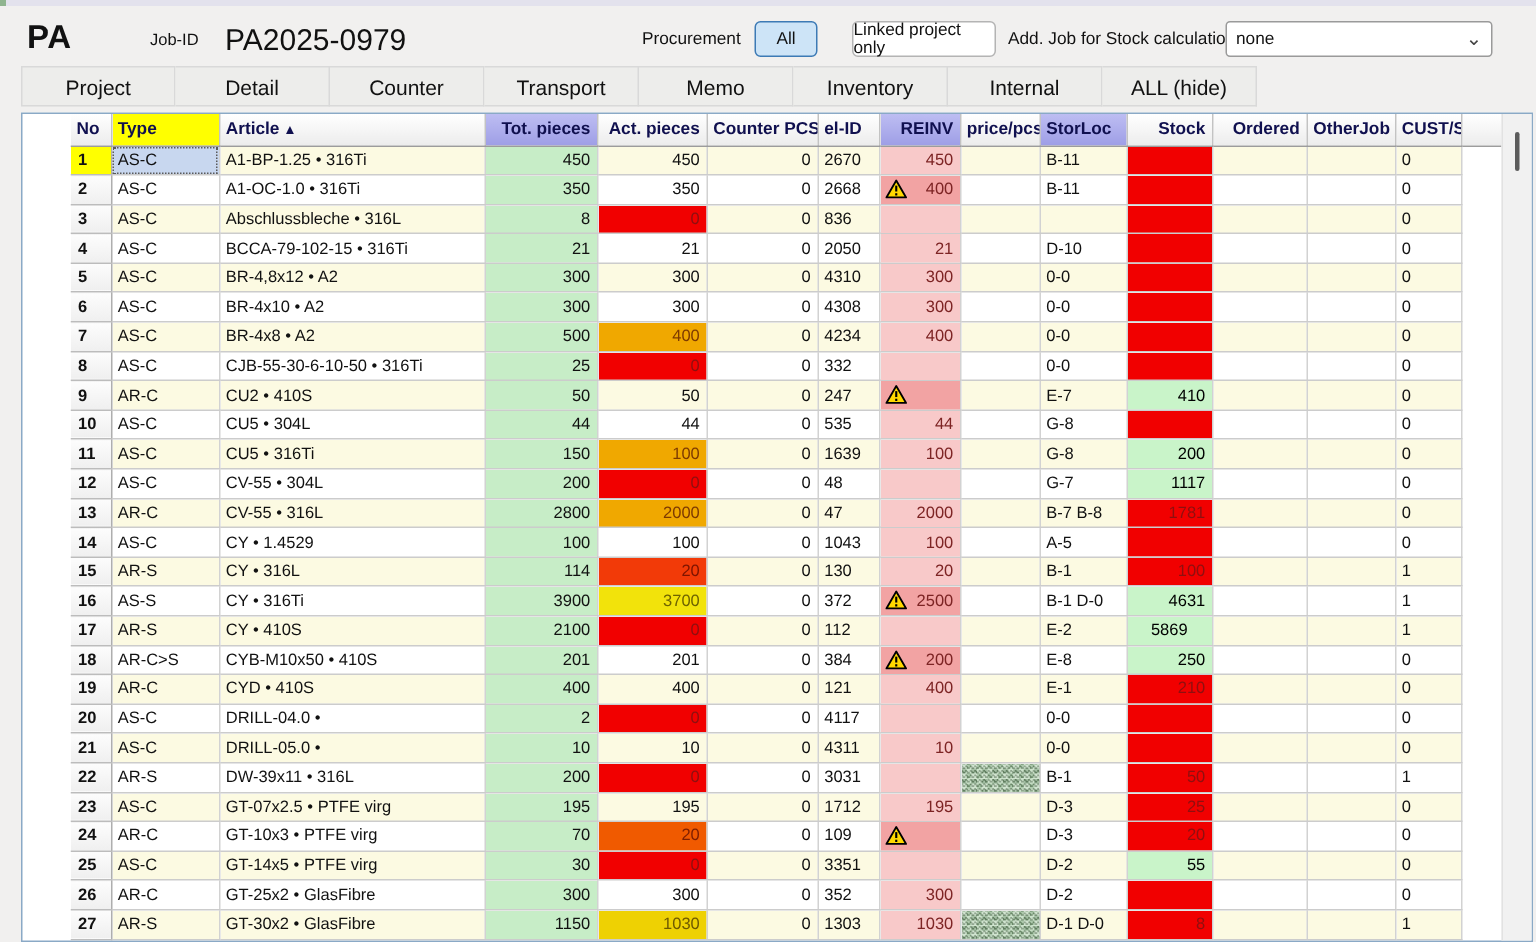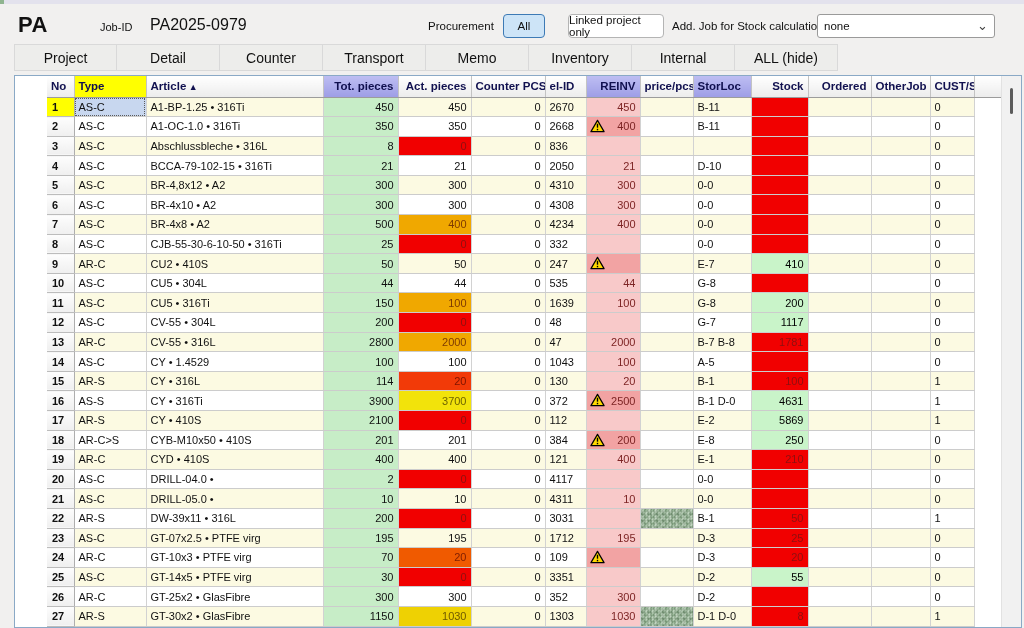--- a/index.html
+++ b/index.html
@@ -6,21 +6,21 @@
   *{box-sizing:border-box;}
   .app{position:relative;width:1024px;height:628px;background:#f1f0ef;
        font-family:"Liberation Sans",sans-serif;overflow:hidden;color:#111;}
   .topstrip{position:absolute;left:0;top:0;width:1024px;height:4px;background:#e3e2ed;}
   .topstrip .notch{position:absolute;left:0;top:0;width:4px;height:4px;background:#8fb48f;}
 
   
   .topbar{position:absolute;left:0;top:4px;width:1024px;height:40px;}
   .logo{position:absolute;left:18px;top:8px;font-size:22px;font-weight:bold;letter-spacing:.5px;}
   .jobid-label{position:absolute;left:100px;top:17px;font-size:11px;}
-  .jobid-value{position:absolute;left:150px;top:12px;font-size:16px;}
+  .jobid-value{position:absolute;left:150px;top:12px;font-size:20px;}
   .proc-label{position:absolute;left:428px;top:16px;font-size:11.5px;}
   .btn{position:absolute;top:10px;height:24px;font-size:11.5px;display:flex;align-items:center;
        justify-content:center;border-radius:4px;cursor:default;}
   .btn-all{left:503px;width:42px;background:#cde4f7;border:1px solid #3d7ab5;}
   .btn-linked{left:568px;width:96px;background:#ffffff;border:1px solid #b4b4b4;}
   .addjob-label{position:absolute;left:672px;top:16px;font-size:11.5px;}
   .dropdown{position:absolute;left:817px;top:10px;width:178px;height:24px;background:#fff;
        border:1px solid #9a9a9a;border-radius:3px;font-size:11.5px;display:flex;align-items:center;
        padding:0 6px;justify-content:space-between;}
   .chev{font-size:13px;color:#444;line-height:10px;}
@@ -432,21 +432,21 @@
               <td class="no-cell">17</td>
               <td>AR-S</td>
               <td>CY • 410S</td>
               <td class="tot r">2100</td>
               <td class="r" style="background: rgb(241, 0, 0); color: rgb(143, 15, 15);">0</td>
               <td class="r">0</td>
               <td>112</td>
               <td class="reinv r"><span></span></td>
               <td class="price"></td>
               <td>E-2</td>
-              <td class="r" style="background: rgb(201, 244, 201); color: rgb(0, 0, 0);">5869</td>
+              <td class="r" style="background: rgb(201, 244, 201); color: rgb(0, 0, 0); text-align: center;">5869</td>
               <td class="r"></td>
               <td></td>
               <td>1</td>
               <td class="filler"></td>
             </tr>
             <tr class="even">
               <td class="no-cell">18</td>
               <td>AR-C&gt;S</td>
               <td>CYB-M10x50 • 410S</td>
               <td class="tot r">201</td>

